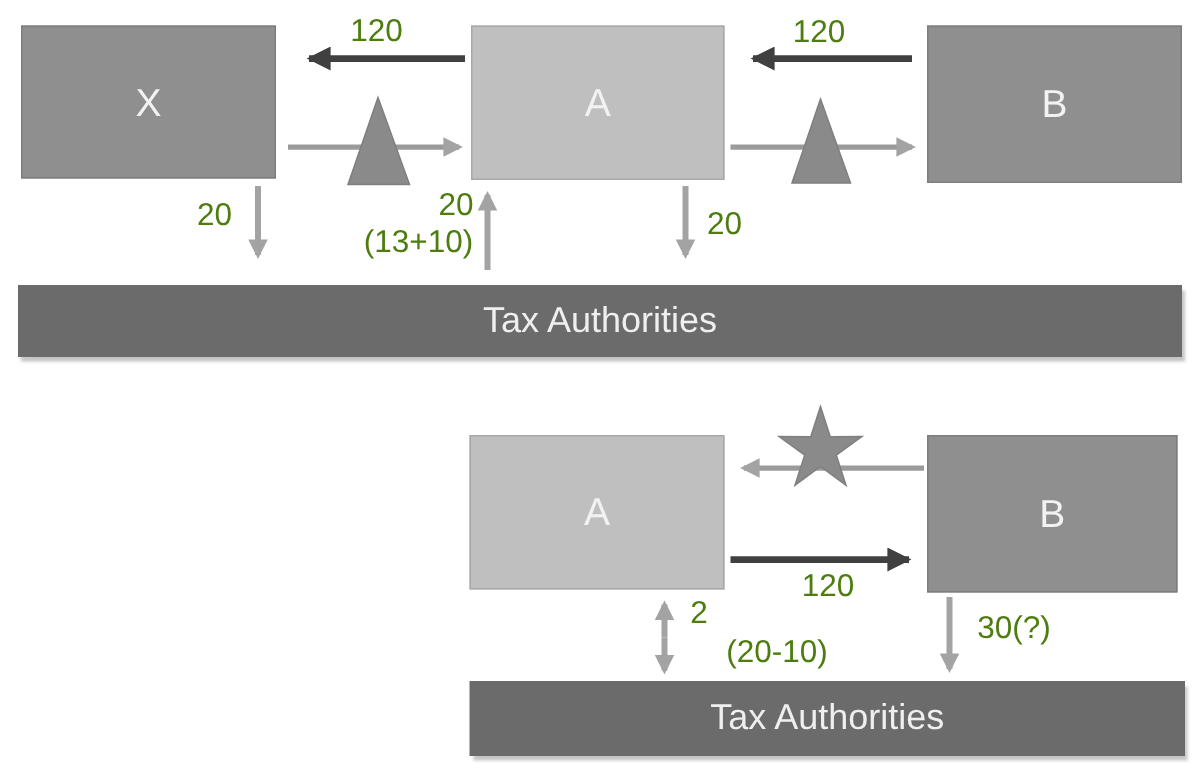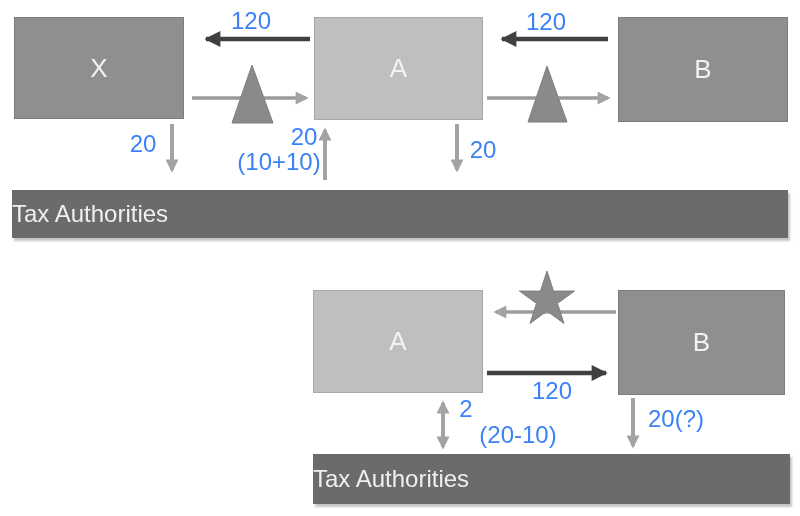--- a/index.html
+++ b/index.html
@@ -29,32 +29,32 @@
     border: 1px solid #7d7d7d;
   }
   .box-light {
     background: #bfbfbf;
     border: 1px solid #a8a8a8;
   }
   .tax-bar {
     position: absolute;
     display: flex;
     align-items: center;
-    justify-content: flex-start;
+    justify-content: center;
     background: #6b6b6b;
     color: #efefef;
     font-size: 24px;
     box-shadow: 2px 3px 2px rgba(150,150,150,0.55);
     box-sizing: border-box;
   }
   .lbl {
     position: absolute;
-    font-size: 24px;
+    font-size: 21px;
     line-height: 26px;
-    color: #3b82f6;
+    color: #4d7c0f;
     white-space: nowrap;
     transform: translateX(-50%);
   }
   svg.overlay {
     position: absolute;
     left: 0;
     top: 0;
     pointer-events: none;
   }
   .stroke-dark { stroke: #404040; stroke-width: 4.5; }
@@ -124,21 +124,21 @@
     <line x1="443" y1="425" x2="443" y2="403" class="stroke-grayv" marker-end="url(#hg)"></line>
     <line x1="443" y1="425" x2="443" y2="447" class="stroke-grayv" marker-end="url(#hg)"></line>
 
     <line x1="633" y1="398" x2="633" y2="446" class="stroke-grayv" marker-end="url(#hg)"></line>
   </svg>
 
   <div class="lbl" style="left:251px; top:8px;">120</div>
   <div class="lbl" style="left:546px; top:9px;">120</div>
   <div class="lbl" style="left:143px; top:131px;">20</div>
   <div class="lbl" style="left:304px; top:124px;">20</div>
-  <div class="lbl" style="left:279px; top:149px;">(10+10)</div>
+  <div class="lbl" style="left:279px; top:149px;">(13+10)</div>
   <div class="lbl" style="left:483px; top:137px;">20</div>
 
   <div class="lbl" style="left:552px; top:378px;">120</div>
   <div class="lbl" style="left:466px; top:396px;">2</div>
   <div class="lbl" style="left:494px; top:422px;margin-left:24px;">(20-10)</div>
-  <div class="lbl" style="left:676px; top:406px;">20(?)</div>
+  <div class="lbl" style="left:676px; top:406px;">30(?)</div>
 
 </div>
 
 </body></html>

